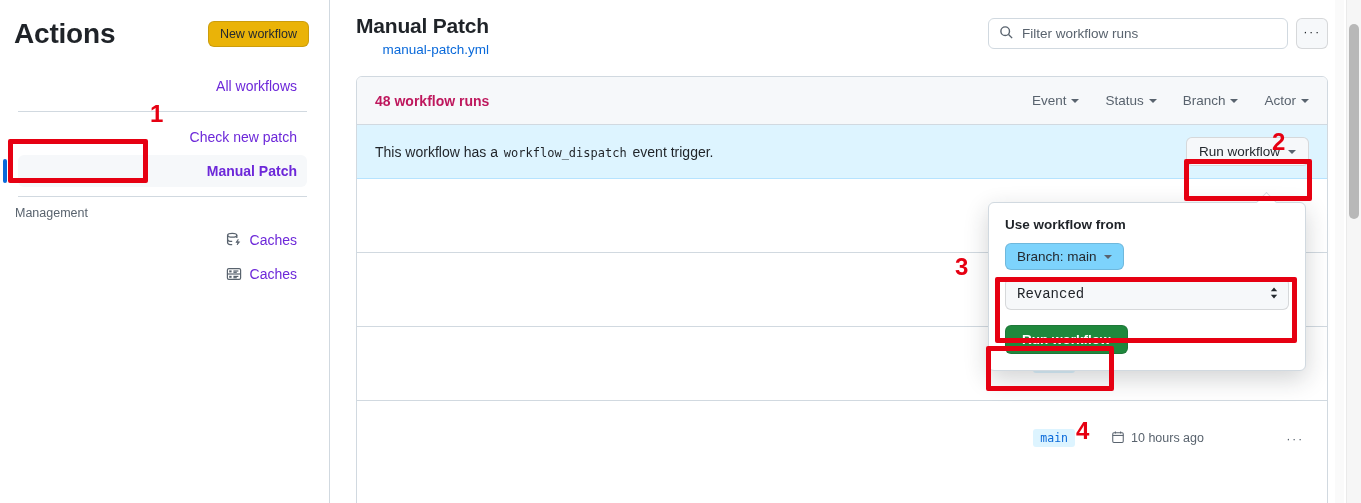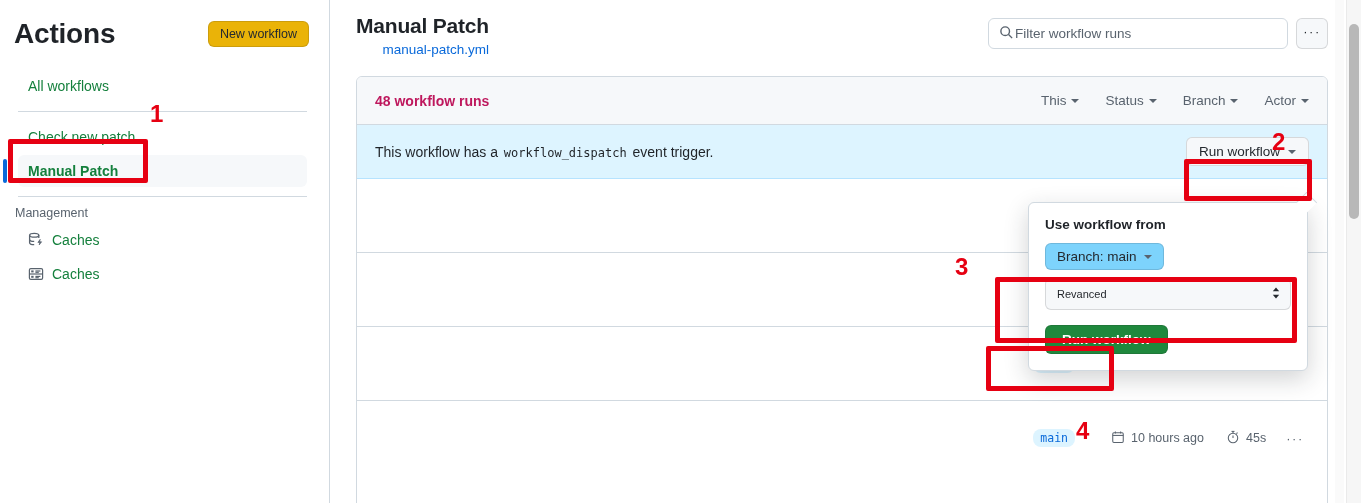--- a/index.html
+++ b/index.html
@@ -48,23 +48,24 @@
     white-space: nowrap;
   }
   .nav-list { margin-top: 16px; }
   .nav-item {
     position: relative;
     display: flex; align-items: center; gap: 8px;
     height: 32px;
     margin: 2px 22px 2px 18px;
     padding: 0 10px;
     border-radius: 6px;
-    font-size: 14px; color: #15803d;
+    font-size: 14px; color: #6d28d9;
     cursor: pointer;
     white-space: nowrap;
+    justify-content: flex-end;
   }
   .nav-item.selected {
     background: #f6f8fa;
     font-weight: 600;
   }
   .nav-item.selected::before {
     content: "";
     position: absolute;
     left: -15px; top: 4px;
     width: 4px; height: 24px;
@@ -85,21 +86,21 @@
   .main {
     position: absolute; top: 0; left: 330px; width: 1014px; height: 503px;
     padding: 14px 16px 0 26px;
     background: #ffffff;
   }
   .main-head { display: flex; align-items: flex-start; justify-content: space-between; }
   .wf-title { font-size: 21px; font-weight: 600; letter-spacing: -0.2px; color: #1f2328; }
   .wf-file { font-size: 13.5px; color: #0969da; margin-top: 4px; cursor: pointer; text-align: right; }
   .head-right { display: flex; align-items: center; gap: 8px; margin-top: 4px; }
   .search-box {
-    display: flex; align-items: center; gap: 1px;
+    display: flex; align-items: center; gap: 8px;
     width: 300px; height: 31px;
     background: #ffffff;
     border: 1px solid #d1d9e0;
     border-radius: 6px;
     padding: 0 10px;
   }
   .search-box input {
     border: none; outline: none; background: transparent;
     font-family: "Liberation Sans", sans-serif;
     font-size: 13.5px; color: #1f2328; width: 100%;
@@ -176,47 +177,46 @@
     border-bottom: 1px solid #d1d9e0;
     padding: 0 18px;
   }
   .run-row:last-child { border-bottom: none; }
   .run-main { flex: 1; }
   .branch-badge {
     font-family: "DejaVu Sans Mono", monospace;
     font-size: 11.5px;
     color: #0969da;
     background: #ddf4ff;
-    border-radius: 8px;
+    border-radius: 3px;
     padding: 2px 7px;
   }
   .run-meta {
     width: 170px;
-    display: flex; flex-direction: row; gap: 22px;
+    display: flex; flex-direction: column; gap: 12px;
     font-size: 12.5px; color: #59636e;
     margin-left: 36px;
   }
   .meta-line { display: flex; align-items: center; gap: 6px; }
   .run-kebab {
     width: 28px; text-align: center;
     color: #59636e; letter-spacing: 1.5px; font-size: 13px;
     cursor: pointer;
   }
 
   
   .popover {
     position: absolute;
     left: 988px; top: 202px;
-    width: 280px;
+    width: 318px;
     background: #ffffff;
     border: 1px solid #d1d9e0;
     border-radius: 6px;
     box-shadow: 0 8px 24px rgba(31,35,40,0.2);
     z-index: 40;
-    margin-left: 40px;
   }
   .popover::before {
     content: "";
     position: absolute; top: -8px; left: 270px;
     width: 14px; height: 14px;
     background: #ffffff;
     border-left: 1px solid #d1d9e0;
     border-top: 1px solid #d1d9e0;
     transform: rotate(45deg);
   }
@@ -238,22 +238,22 @@
     font-size: 12.5px; font-weight: 700; color: #1f2328;
   }
   .req-star { color: #cf222e; }
   .sel-wrap { position: relative; margin-top: 8px; }
   .pop-select {
     width: 100%; height: 32px;
     background: #f6f8fa;
     border: 1px solid rgba(31,35,40,0.15);
     border-radius: 6px;
     padding: 0 28px 0 11px;
-    font-family: Liberation Sans, sans-serif;
-    font-size: 11px; color: #1f2328;
+    font-family: Liberation Mono, monospace;
+    font-size: 14px; color: #1f2328;
     appearance: none; -webkit-appearance: none;
     cursor: pointer;
   }
   .sel-arrows {
     position: absolute; right: 10px; top: 7px;
     pointer-events: none; color: #24292f;
     font-size: 11px; line-height: 8px;
     display: flex; flex-direction: column; align-items: center;
   }
   .green-btn {
@@ -385,21 +385,21 @@
         <div class="kebab-btn">···</div>
       </div>
     </div>
 
     <div class="runs-box">
 
       <div class="runs-header">
         <div class="runs-count">48 workflow runs</div>
         <div class="filters">
           <div class="filter-item">
-            <span>This</span>
+            <span>Event</span>
             <span class="caret-dn"></span>
           </div>
           <div class="filter-item">
             <span>Status</span>
             <span class="caret-dn"></span>
           </div>
           <div class="filter-item">
             <span>Branch</span>
             <span class="caret-dn"></span>
           </div>
@@ -464,32 +464,20 @@
             <span>
               <svg width="14" height="14" viewBox="0 0 16 16" fill="none" stroke="#59636e" stroke-width="1.2">
                 <rect x="2" y="3.2" width="12" height="11" rx="1.3"></rect>
                 <line x1="2" y1="6.2" x2="14" y2="6.2"></line>
                 <line x1="5" y1="1.8" x2="5" y2="4"></line>
                 <line x1="11" y1="1.8" x2="11" y2="4"></line>
               </svg>
             </span>
             <span>10 hours ago</span>
           </div>
-          <div class="meta-line">
-            <span>
-              <svg width="14" height="14" viewBox="0 0 16 16" fill="none" stroke="#59636e" stroke-width="1.2">
-                <circle cx="8" cy="9.2" r="5.4"></circle>
-                <line x1="8" y1="9.2" x2="8" y2="6.3"></line>
-                <line x1="6.3" y1="1.6" x2="9.7" y2="1.6"></line>
-                <line x1="8" y1="1.6" x2="8" y2="3.8"></line>
-                <line x1="11.9" y1="4.2" x2="13.2" y2="3"></line>
-              </svg>
-            </span>
-            <span>45s</span>
-          </div>
         </div>
         <div class="run-kebab">···</div>
       </div>
 
     </div>
   </div>
 
   <div class="popover">
     <div class="pop-inner">
       <div class="pop-label">Use workflow from</div>

